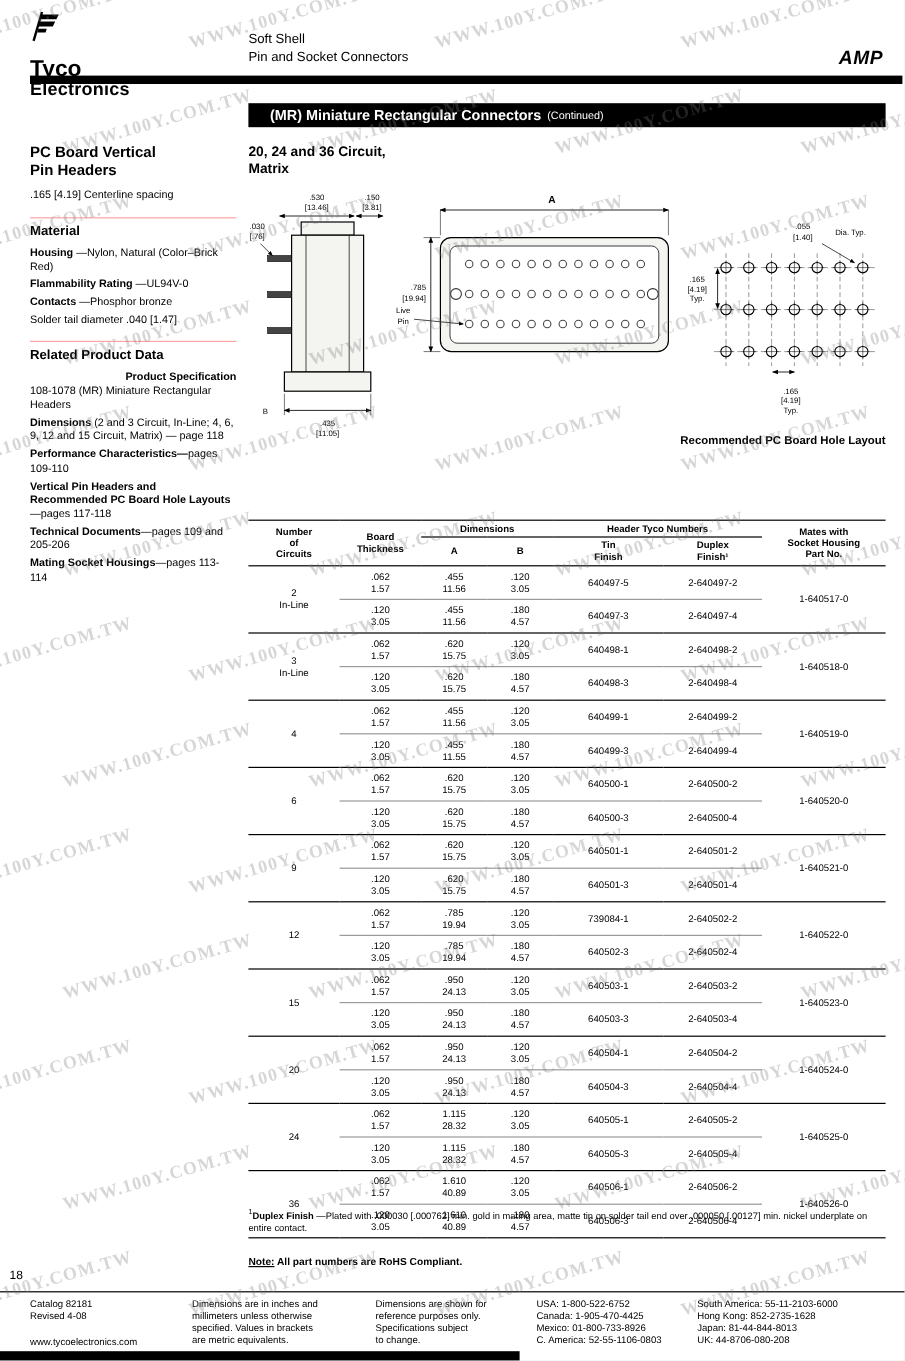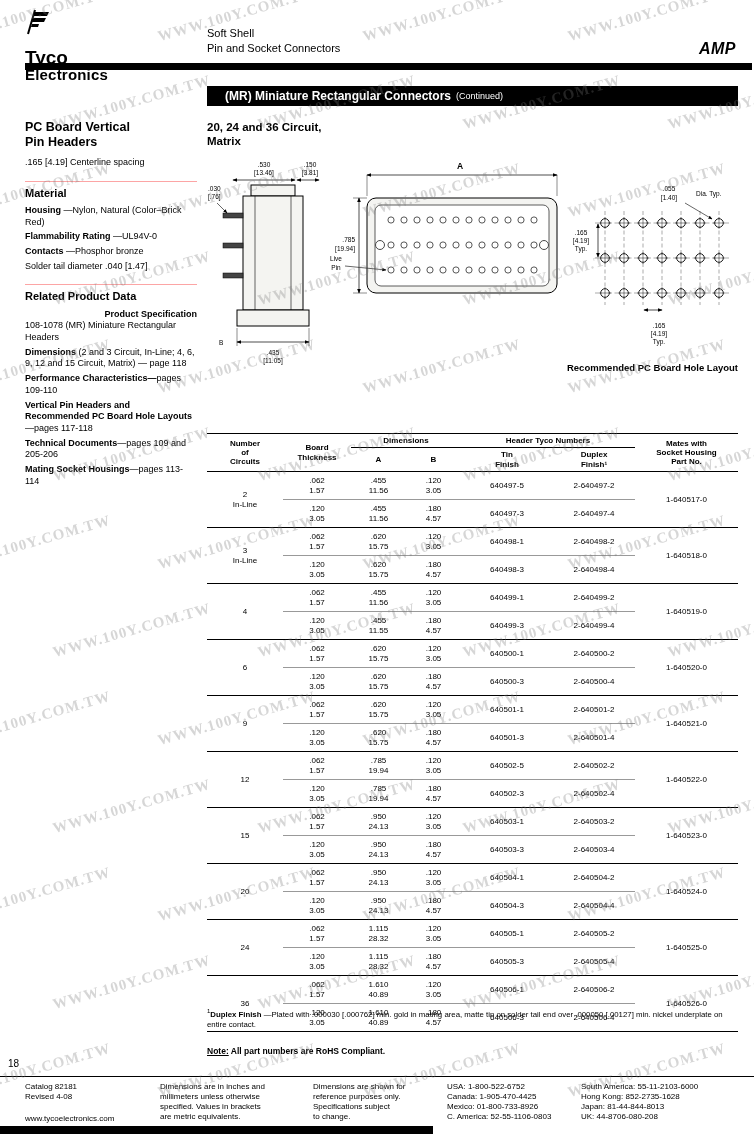--- a/index.html
+++ b/index.html
@@ -655,21 +655,21 @@
             </td>
             <td data-name="dim-a-cell">
               <div>.785</div>
               <div>19.94</div>
             </td>
             <td data-name="dim-b-cell">
               <div>.120</div>
               <div>3.05</div>
             </td>
             <td data-name="tin-part-cell">
-              <div>640502-5</div>
+              <div>739084-1</div>
             </td>
             <td data-name="duplex-part-cell">
               <div>2-640502-2</div>
             </td>
             <td data-name="mates-cell" rowspan="2">
               <div>1-640522-0</div>
             </td>
           </tr>
           <tr class="sub2" data-name="table-row">
             <td data-name="board-thickness-cell">

